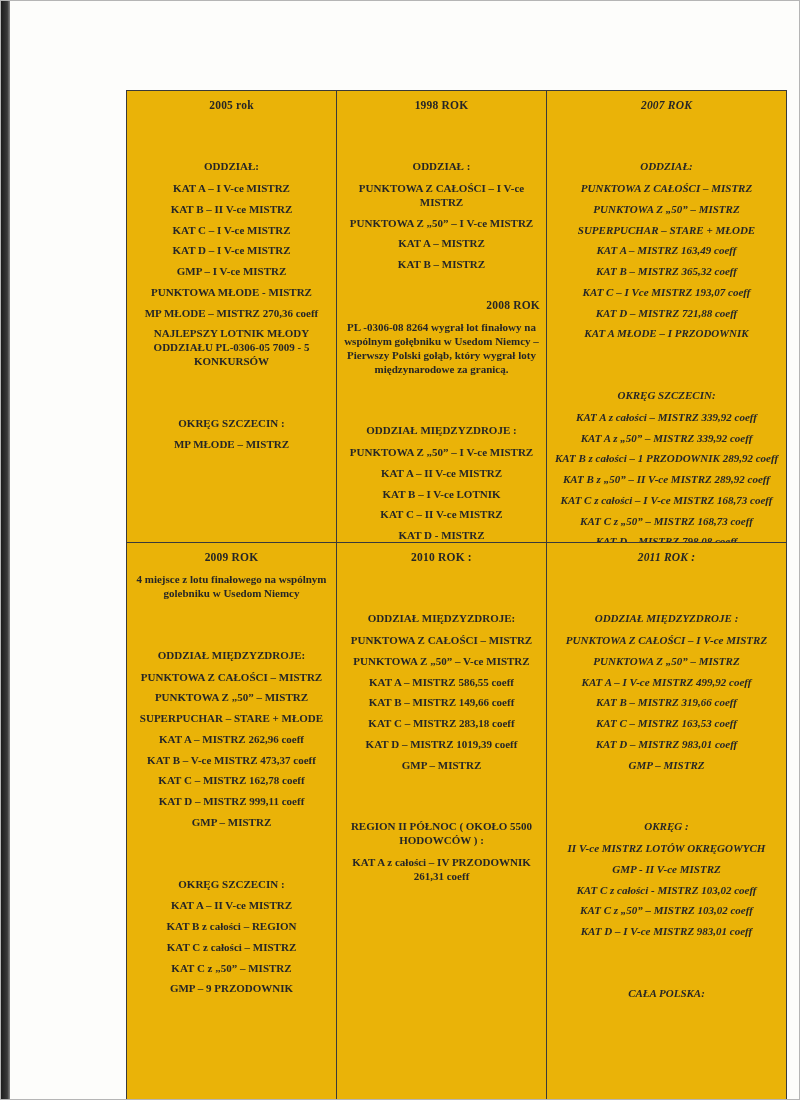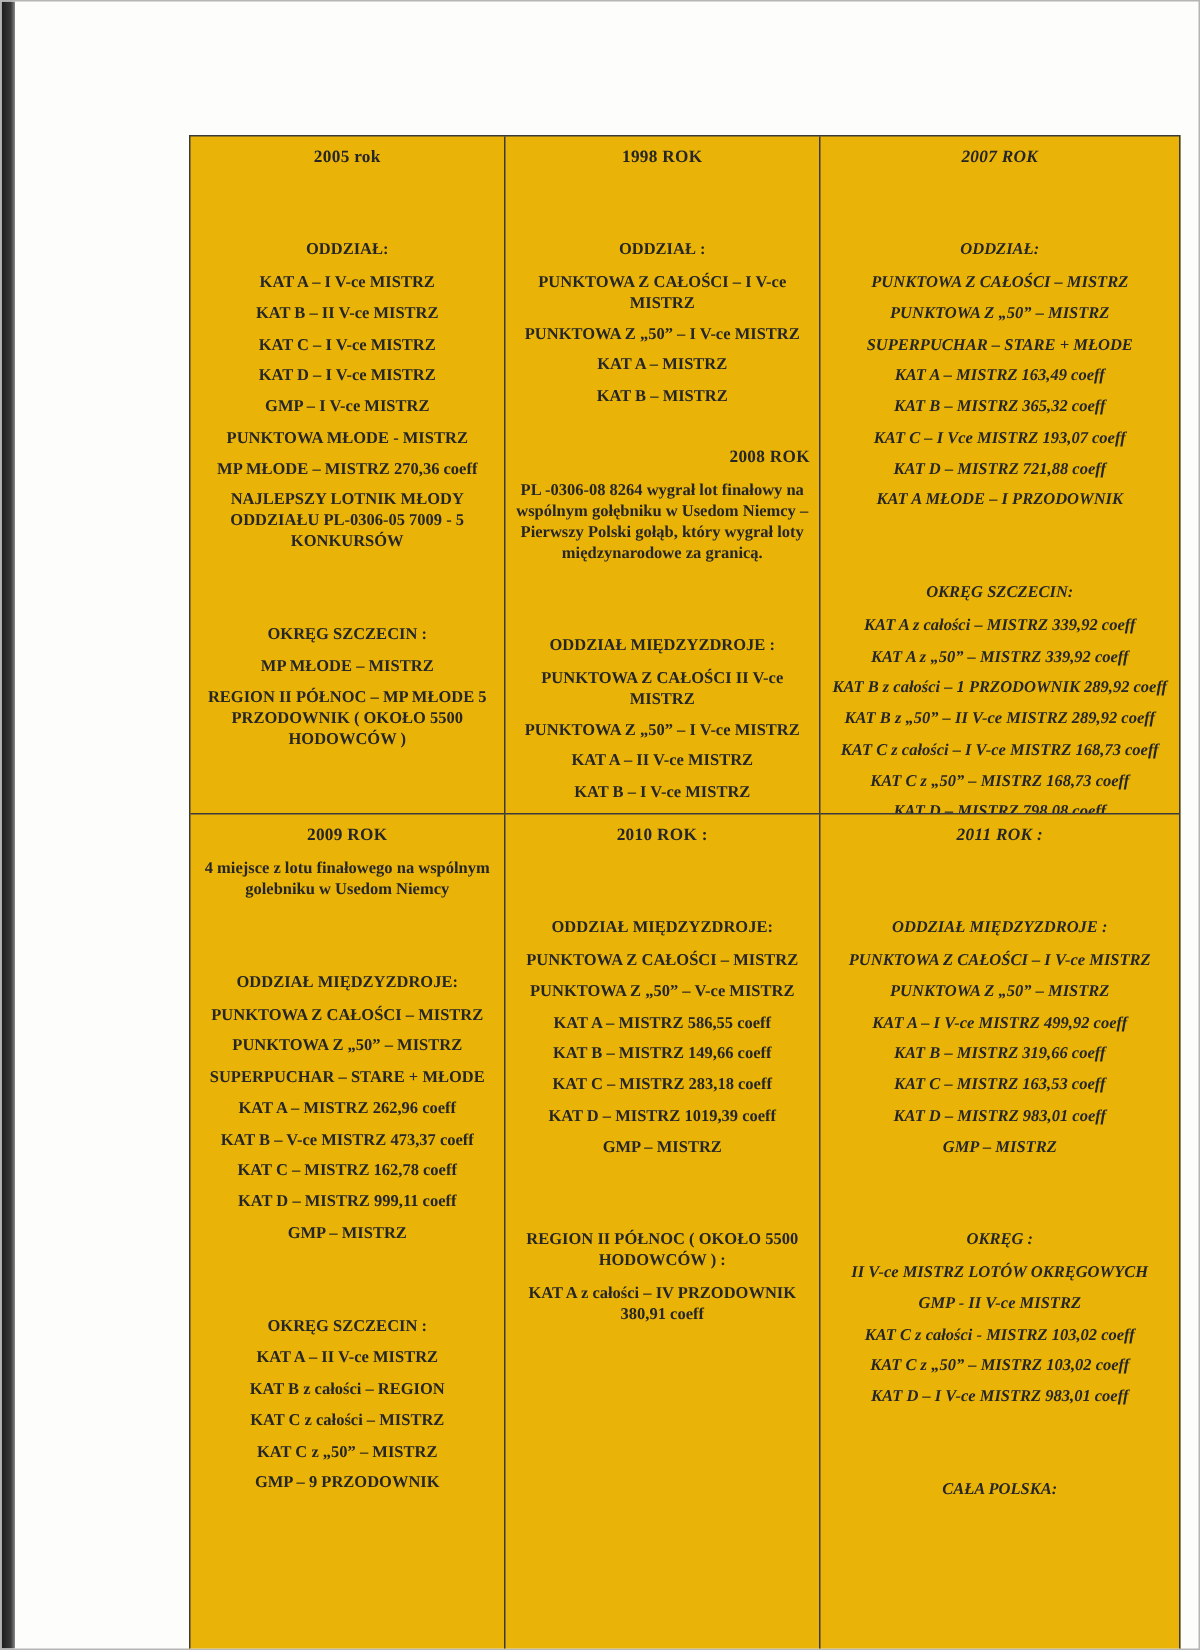--- a/index.html
+++ b/index.html
@@ -69,36 +69,34 @@
         <div class="line entry">KAT A – I V-ce MISTRZ</div>
         <div class="line entry">KAT B – II V-ce MISTRZ</div>
         <div class="line entry">KAT C – I V-ce MISTRZ</div>
         <div class="line entry">KAT D – I V-ce MISTRZ</div>
         <div class="line entry">GMP – I V-ce MISTRZ</div>
         <div class="line entry">PUNKTOWA MŁODE - MISTRZ</div>
         <div class="line entry">MP MŁODE – MISTRZ 270,36 coeff</div>
         <div class="line entry">NAJLEPSZY LOTNIK MŁODY ODDZIAŁU PL-0306-05 7009 - 5 KONKURSÓW</div>
         <div class="line section">OKRĘG SZCZECIN :</div>
         <div class="line entry">MP MŁODE – MISTRZ</div>
-        <div class="line entry">REGION II PÓŁNOC – MP MŁODE 5 PRZODOWNIK ( OKOŁO 5500 HODOWCÓW )</div>
       </div>
     <div class="cell">
         <div class="line year">1998 ROK</div>
         <div class="line section">ODDZIAŁ :</div>
         <div class="line entry">PUNKTOWA Z CAŁOŚCI – I V-ce MISTRZ</div>
         <div class="line entry">PUNKTOWA Z „50” – I V-ce MISTRZ</div>
         <div class="line entry">KAT A – MISTRZ</div>
         <div class="line entry">KAT B – MISTRZ</div>
         <div class="line year">2008 ROK</div>
         <div class="line para">PL -0306-08 8264 wygrał lot finałowy na wspólnym gołębniku w Usedom Niemcy – Pierwszy Polski gołąb, który wygrał loty międzynarodowe za granicą.</div>
         <div class="line section">ODDZIAŁ MIĘDZYZDROJE :</div>
-        <div class="line entry">PUNKTOWA Z CAŁOŚCI II V-ce MISTRZ</div>
         <div class="line entry">PUNKTOWA Z „50” – I V-ce MISTRZ</div>
         <div class="line entry">KAT A – II V-ce MISTRZ</div>
-        <div class="line entry">KAT B – I V-ce MISTRZ</div>
+        <div class="line entry">KAT B – I V-ce LOTNIK</div>
         <div class="line entry">KAT C – II V-ce MISTRZ</div>
         <div class="line entry">KAT D - MISTRZ</div>
       </div>
     <div class="cell">
         <div class="line year">2007 ROK</div>
         <div class="line section">ODDZIAŁ:</div>
         <div class="line entry">PUNKTOWA Z CAŁOŚCI – MISTRZ</div>
         <div class="line entry">PUNKTOWA Z „50” – MISTRZ</div>
         <div class="line entry">SUPERPUCHAR – STARE + MŁODE</div>
         <div class="line entry">KAT A – MISTRZ 163,49 coeff</div>
@@ -138,21 +136,21 @@
         <div class="line year">2010 ROK :</div>
         <div class="line section">ODDZIAŁ MIĘDZYZDROJE:</div>
         <div class="line entry">PUNKTOWA Z CAŁOŚCI – MISTRZ</div>
         <div class="line entry">PUNKTOWA Z „50” – V-ce MISTRZ</div>
         <div class="line entry">KAT A – MISTRZ 586,55 coeff</div>
         <div class="line entry">KAT B – MISTRZ 149,66 coeff</div>
         <div class="line entry">KAT C – MISTRZ 283,18 coeff</div>
         <div class="line entry">KAT D – MISTRZ 1019,39 coeff</div>
         <div class="line entry">GMP – MISTRZ</div>
         <div class="line section">REGION II PÓŁNOC ( OKOŁO 5500 HODOWCÓW ) :</div>
-        <div class="line entry">KAT A z całości – IV PRZODOWNIK 380,91 coeff</div>
+        <div class="line entry">KAT A z całości – IV PRZODOWNIK 261,31 coeff</div>
       </div>
     <div class="cell">
         <div class="line year">2011 ROK :</div>
         <div class="line section">ODDZIAŁ MIĘDZYZDROJE :</div>
         <div class="line entry">PUNKTOWA Z CAŁOŚCI – I V-ce MISTRZ</div>
         <div class="line entry">PUNKTOWA Z „50” – MISTRZ</div>
         <div class="line entry">KAT A – I V-ce MISTRZ 499,92 coeff</div>
         <div class="line entry">KAT B – MISTRZ 319,66 coeff</div>
         <div class="line entry">KAT C – MISTRZ 163,53 coeff</div>
         <div class="line entry">KAT D – MISTRZ 983,01 coeff</div>

